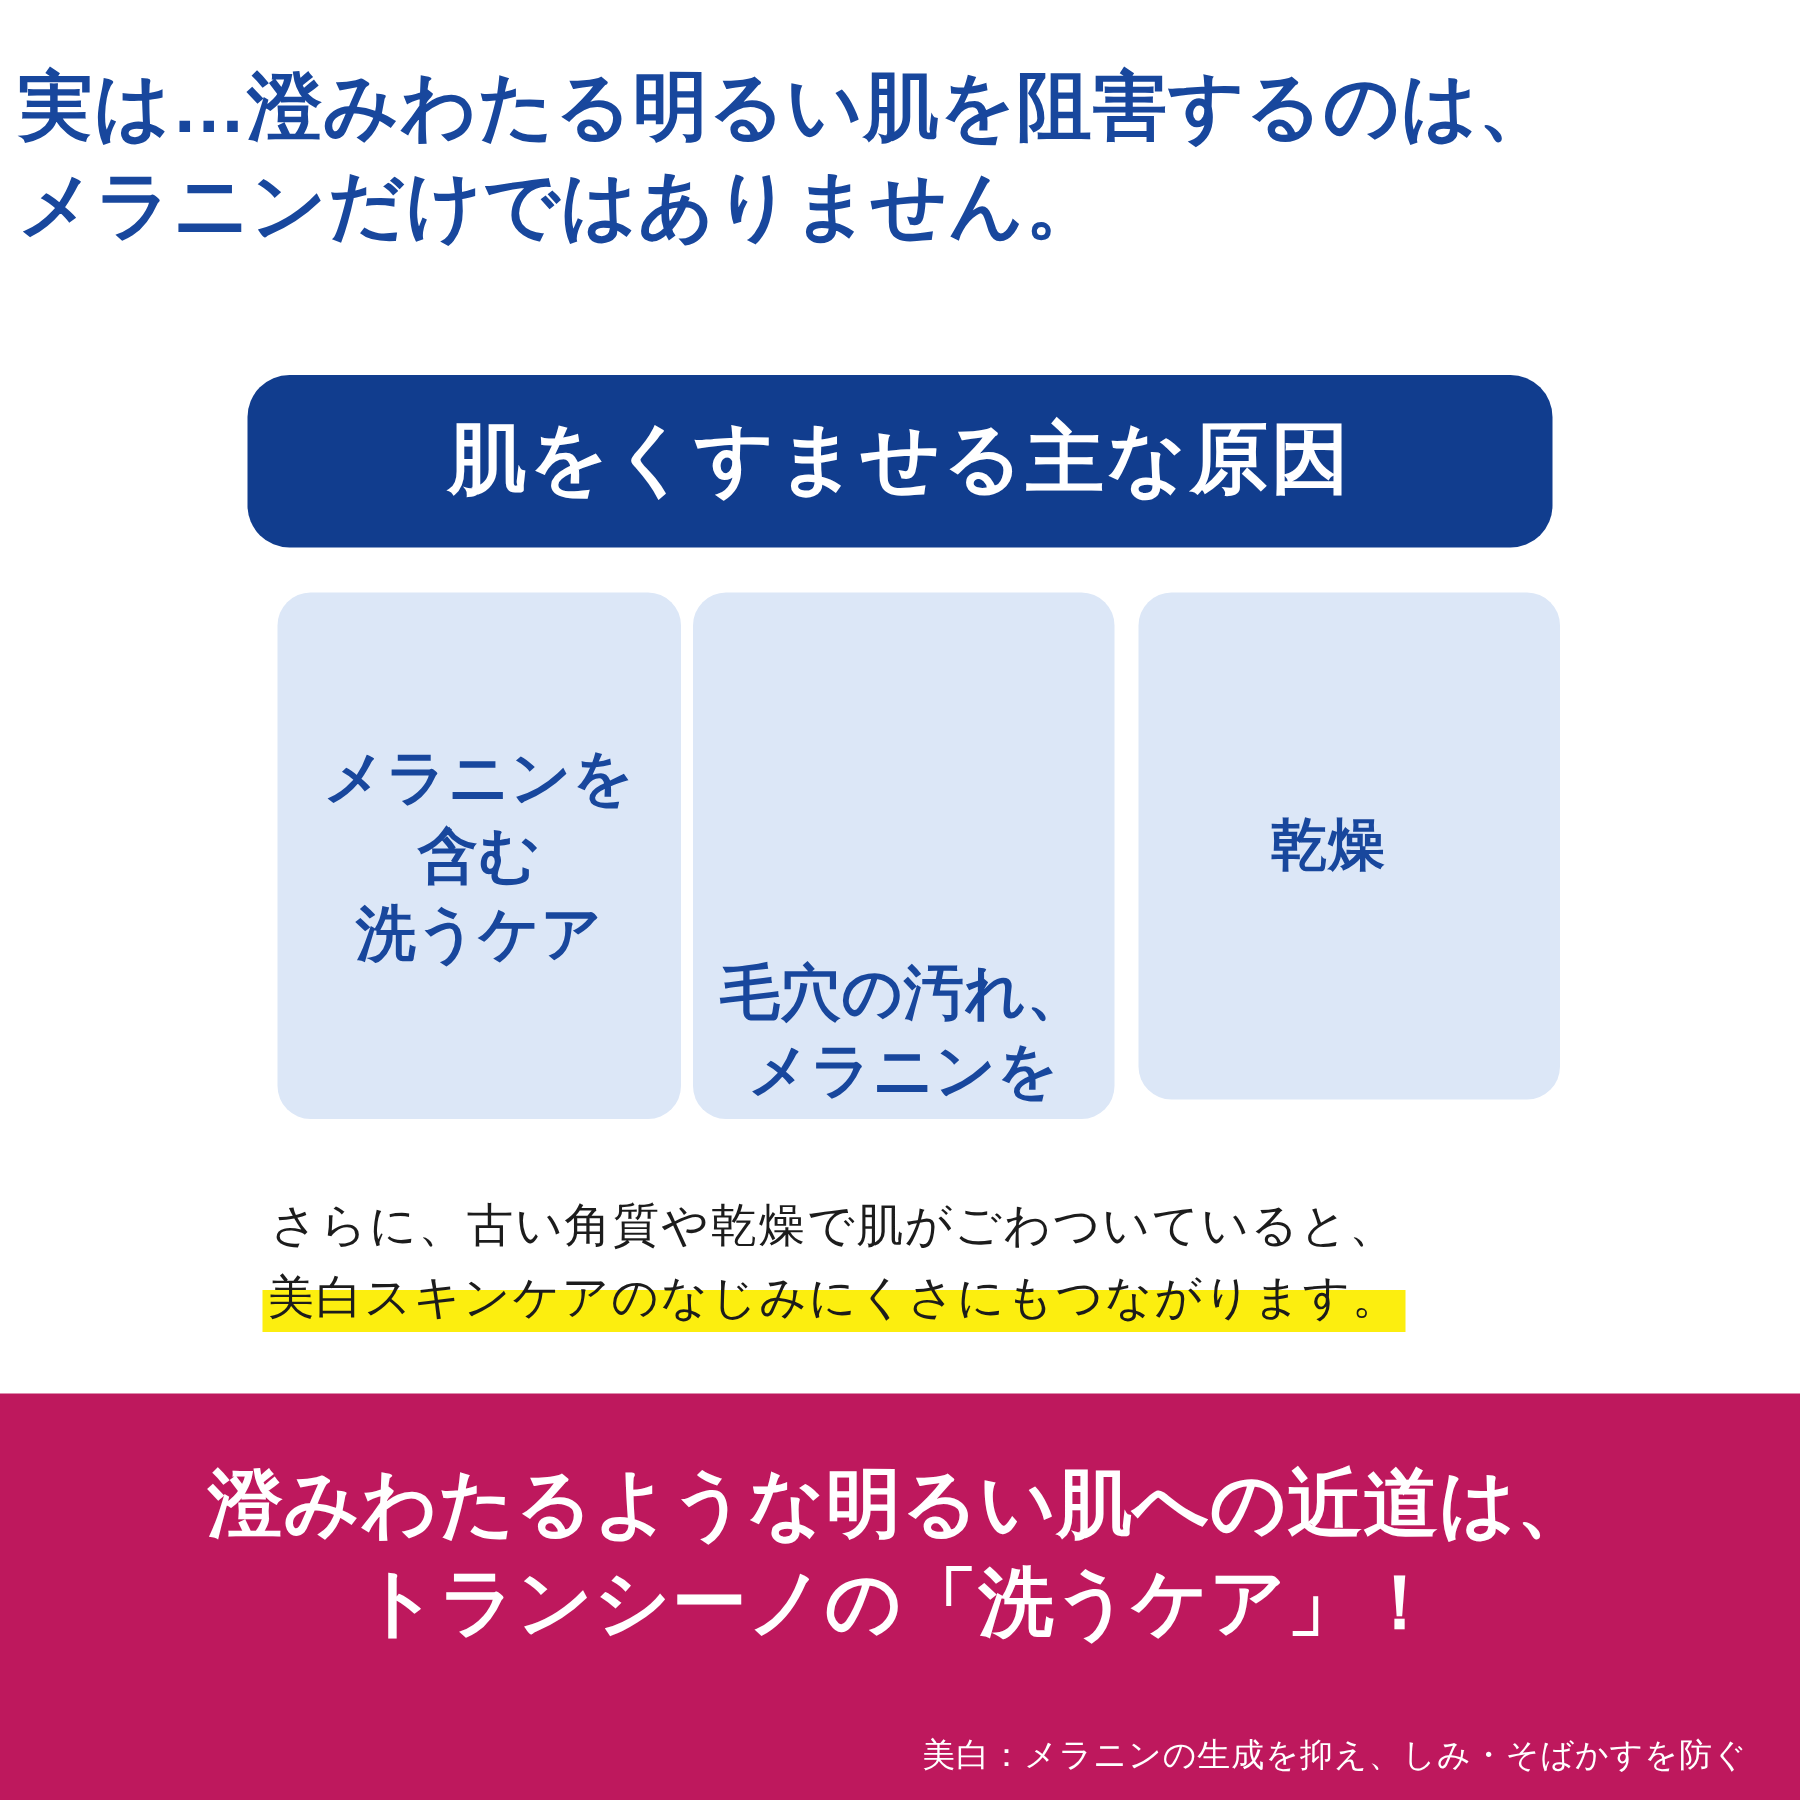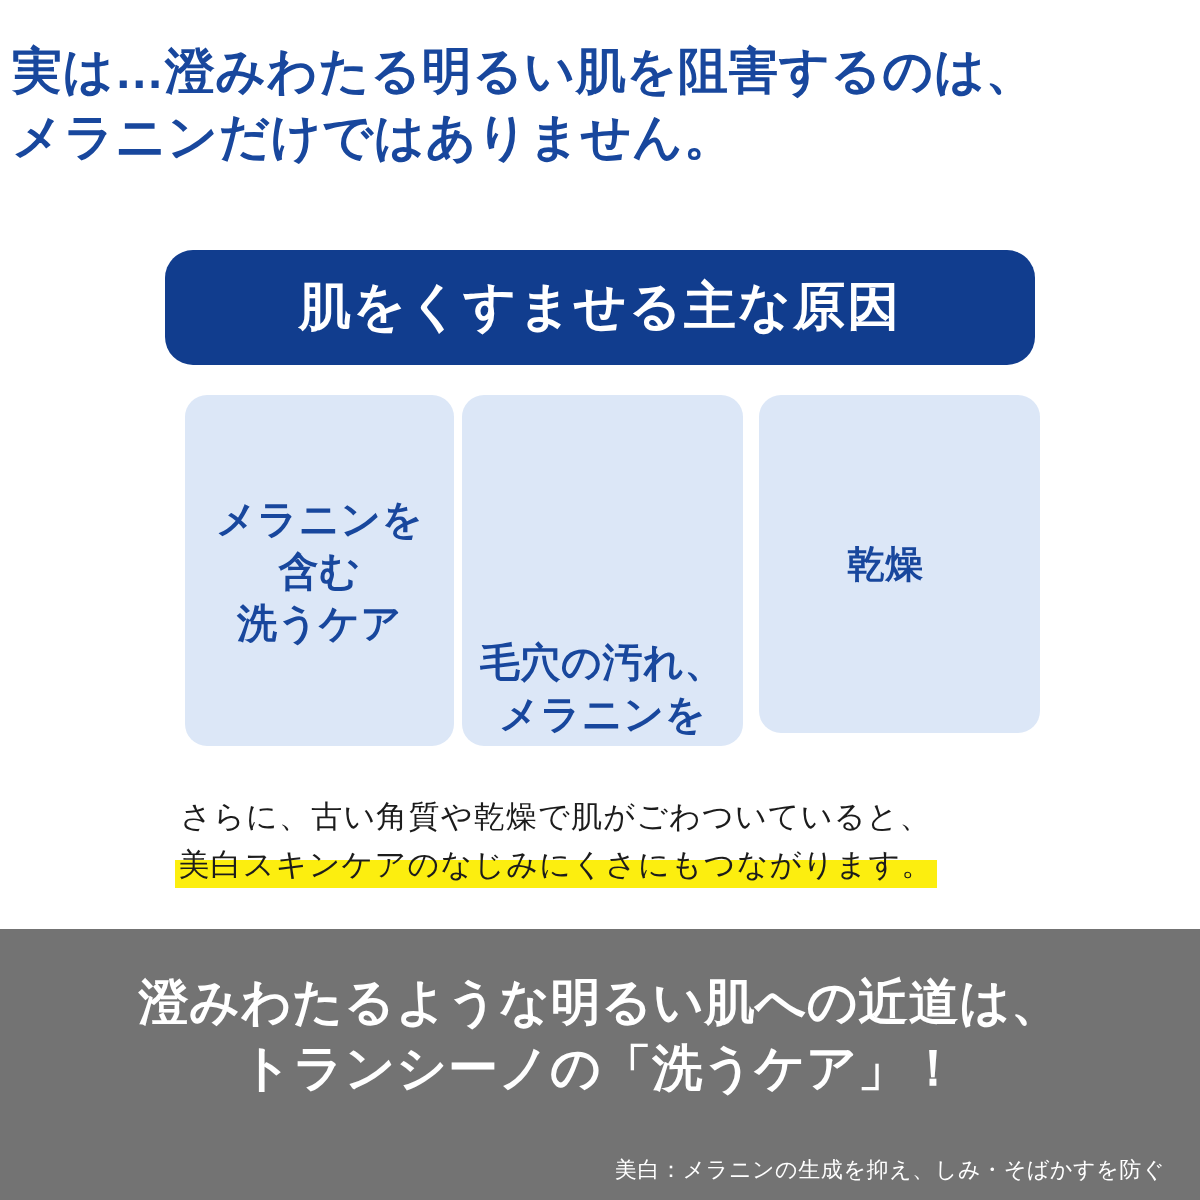--- a/index.html
+++ b/index.html
@@ -126,21 +126,21 @@
     z-index: -1;
   }
 
   
   .band {
     position: absolute;
     left: 0;
     top: 929px;
     width: 1200px;
     height: 271px;
-    background: #737373;
+    background: #be185d;
   }
   .band-text {
     position: absolute;
     left: 0;
     top: 40px;
     width: 1200px;
     text-align: center;
     color: #ffffff;
     font-weight: bold;
     font-size: 50px;

